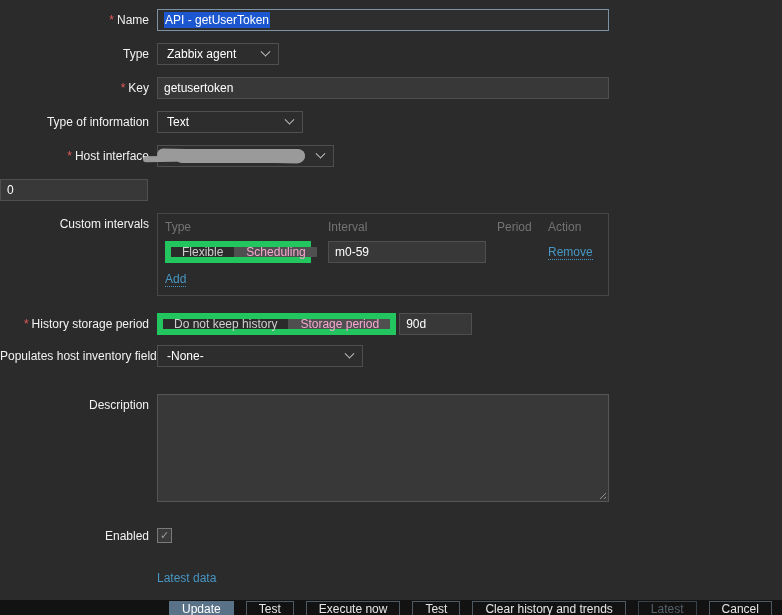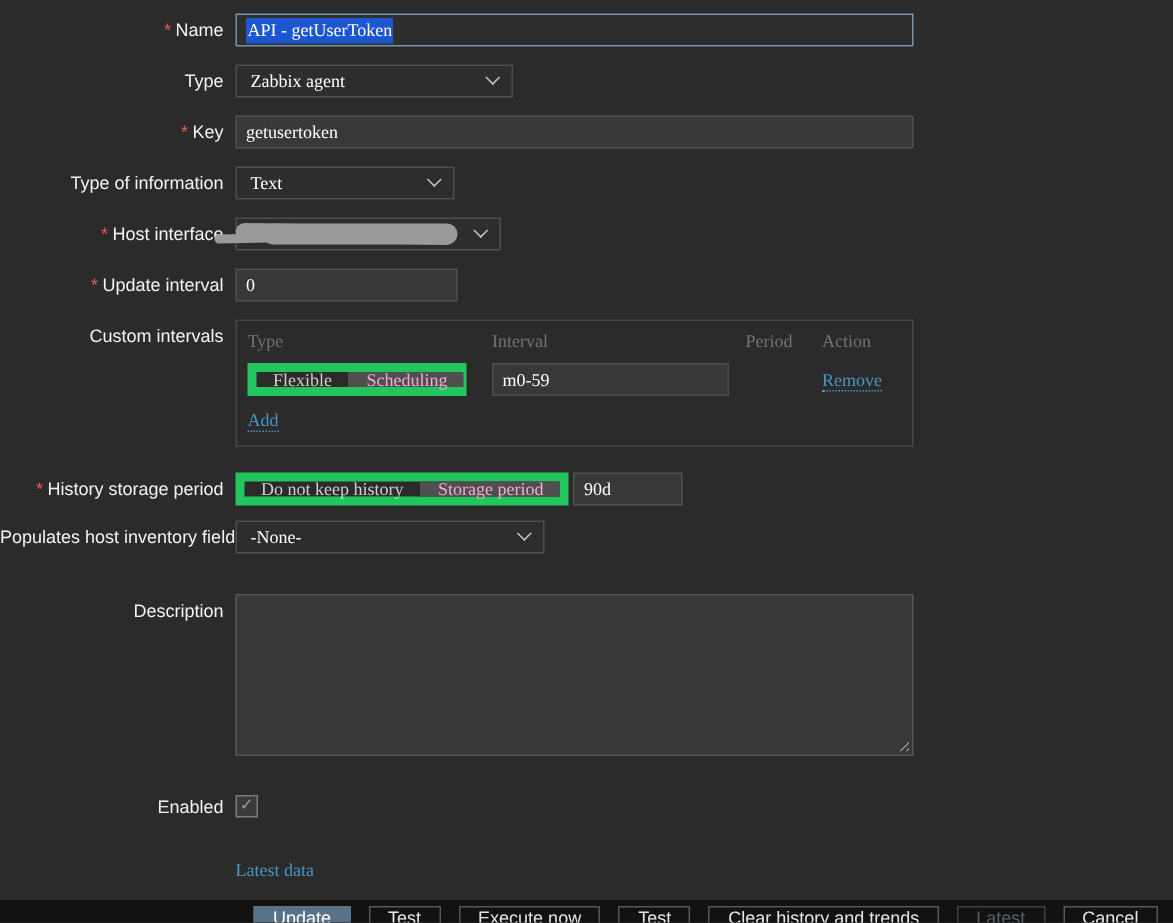--- a/index.html
+++ b/index.html
@@ -15,21 +15,21 @@
     background:#2b2b2b;
     padding-top:9px;
   }
   .row { display:flex; align-items:flex-start; margin-bottom:12px; }
   .lbl {
     width:157px; flex:0 0 157px;
     text-align:right; padding-right:8px; padding-top:4px;
     white-space:nowrap; color:#f2f2f2;
   }
   .req { color:#e45959; margin-right:3px; }
-  .ctl { display:flex; align-items:center;font-family:Liberation Serif, serif; }
+  .ctl { display:flex; align-items:center; }
 
   .input {
     background:#383838; border:1px solid #4f4f4f; color:#ffffff;
     height:22px; display:flex; align-items:center; padding:0 6px;
     font-size:12px; white-space:nowrap; overflow:hidden;
   }
   .input-name {
     width:452px; background:#2e2e2e; border:1px solid #7b93a5;
   }
   .selection { background:#1c57cf; color:#ffffff; padding:1px 1px; }
@@ -114,21 +114,21 @@
     <div class="ctl">
       <div class="input input-name">
         <span class="selection">API - getUserToken</span>
       </div>
     </div>
   </div>
 
   <div class="row">
     <div class="lbl"><span>Type</span></div>
     <div class="ctl">
-      <div class="select" style="width:185px">
+      <div class="select" style="width:122px">
         <span>Zabbix agent</span>
         <span class="chev"></span>
       </div>
     </div>
   </div>
 
   <div class="row">
     <div class="lbl"><span class="req">*</span><span>Key</span></div>
     <div class="ctl">
       <div class="input" style="width:452px">
@@ -154,21 +154,20 @@
         <span style="margin-left:auto; margin-right:2px;">50</span>
         <span class="chev"></span>
       </div>
       <div class="scribble scr1"></div>
       <div class="scribble scr2"></div>
       <div class="scribble scr3"></div>
     </div>
   </div>
 
   <div class="row">
-    <div class="lbl"><span class="req">*</span><span>Update interval</span></div>
     <div class="ctl">
       <div class="input" style="width:148px">
         <span>0</span>
       </div>
     </div>
   </div>
 
   <div class="row mb17">
     <div class="lbl"><span>Custom intervals</span></div>
     <div class="ctl">

